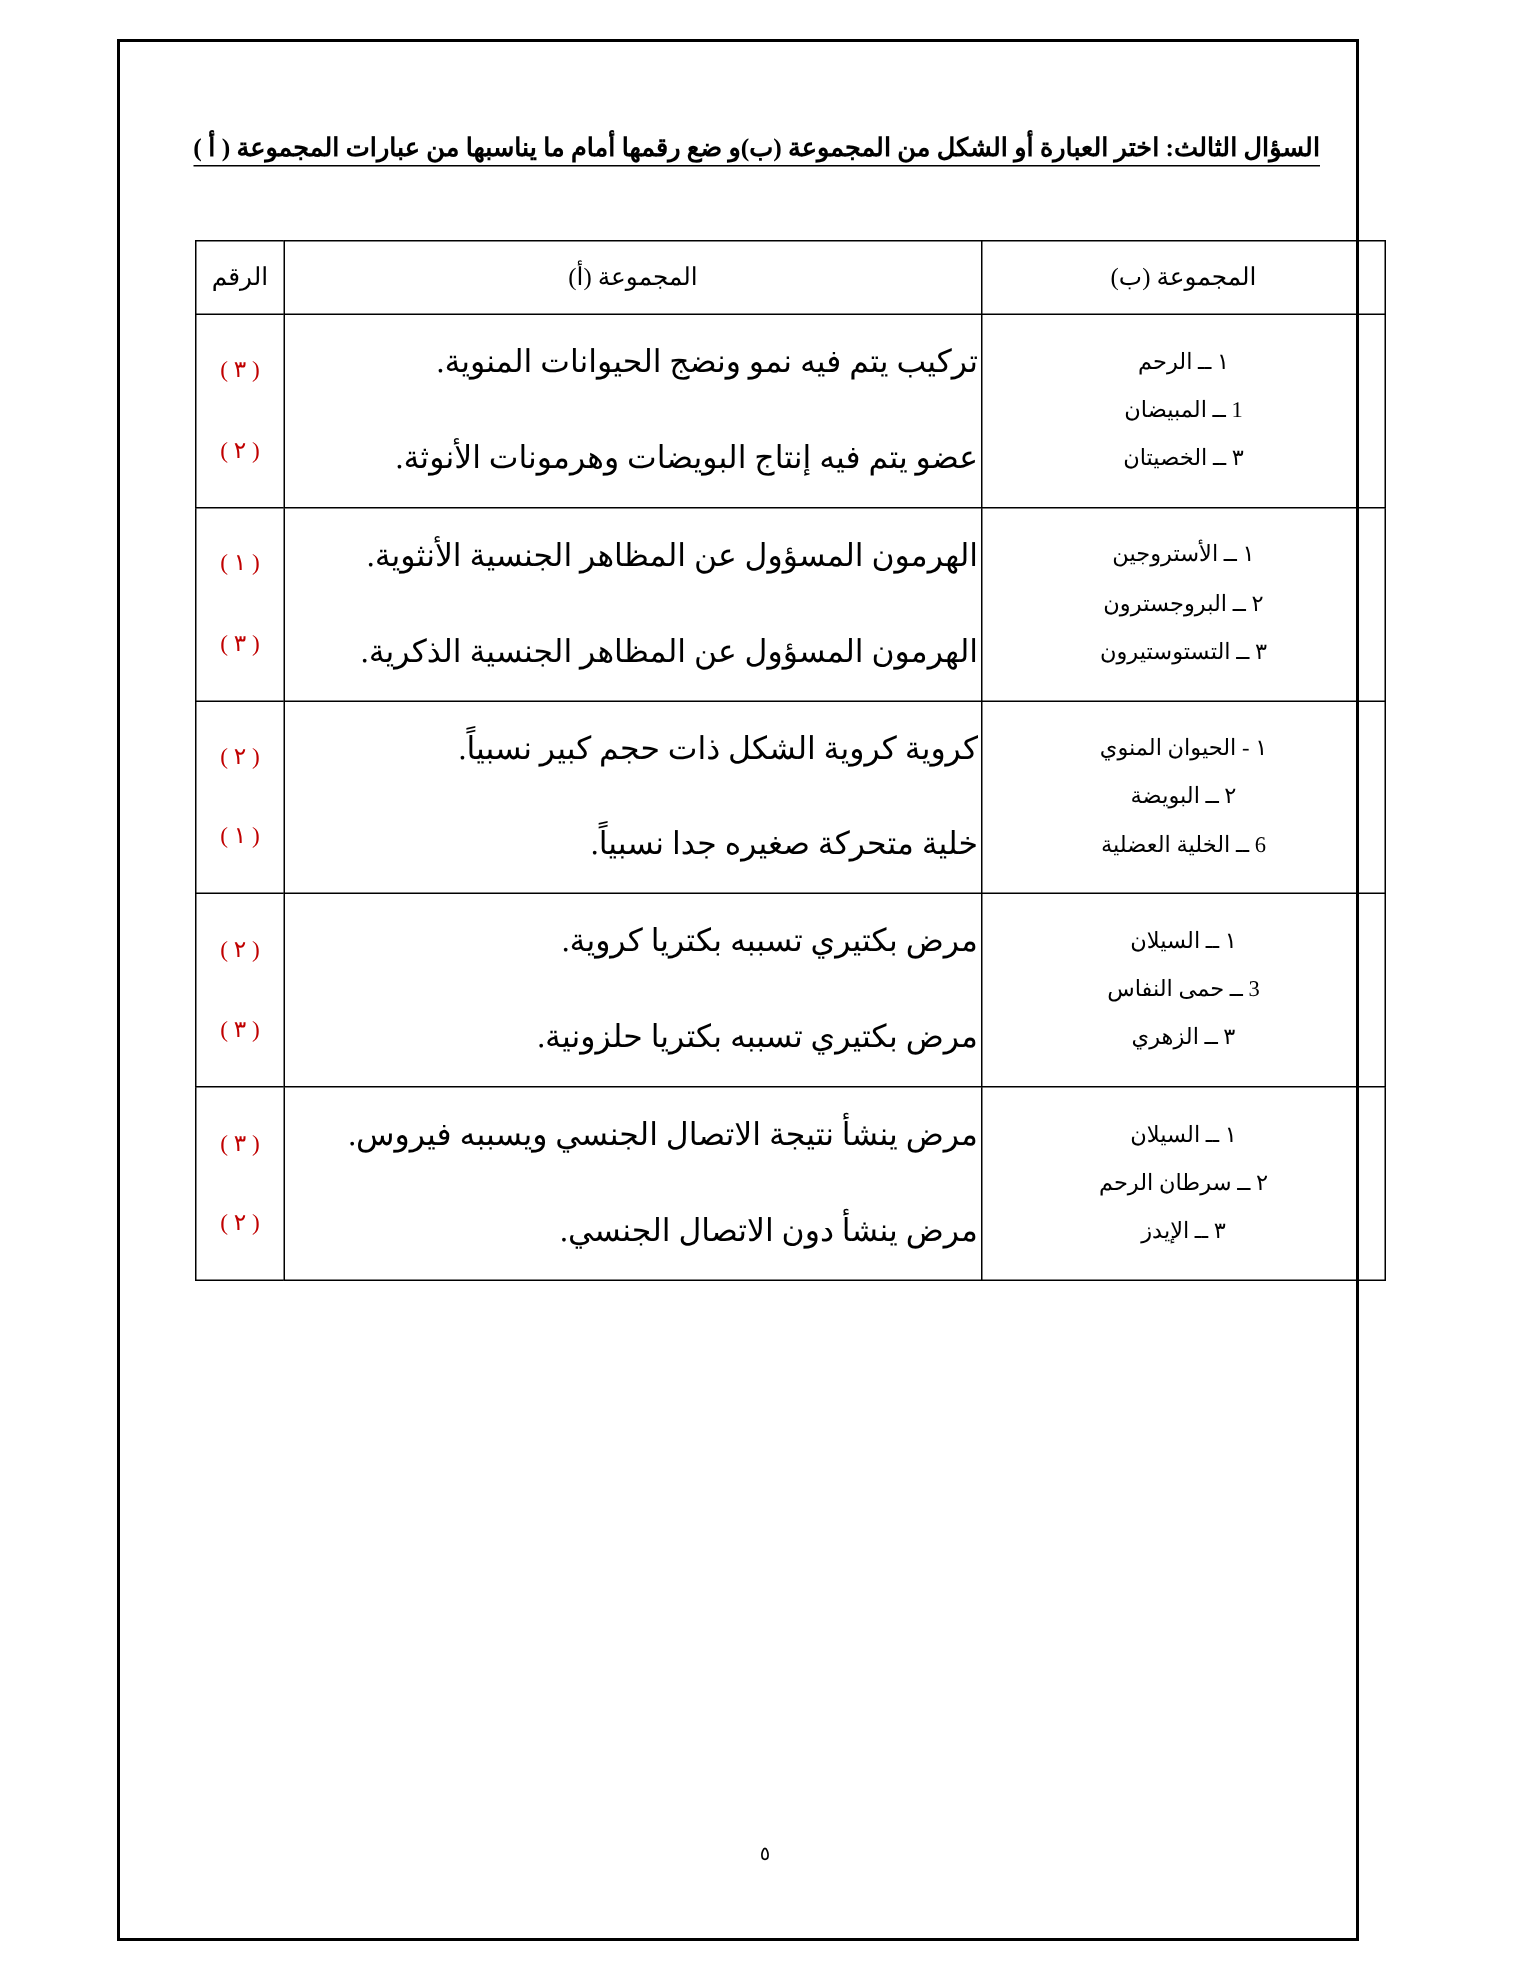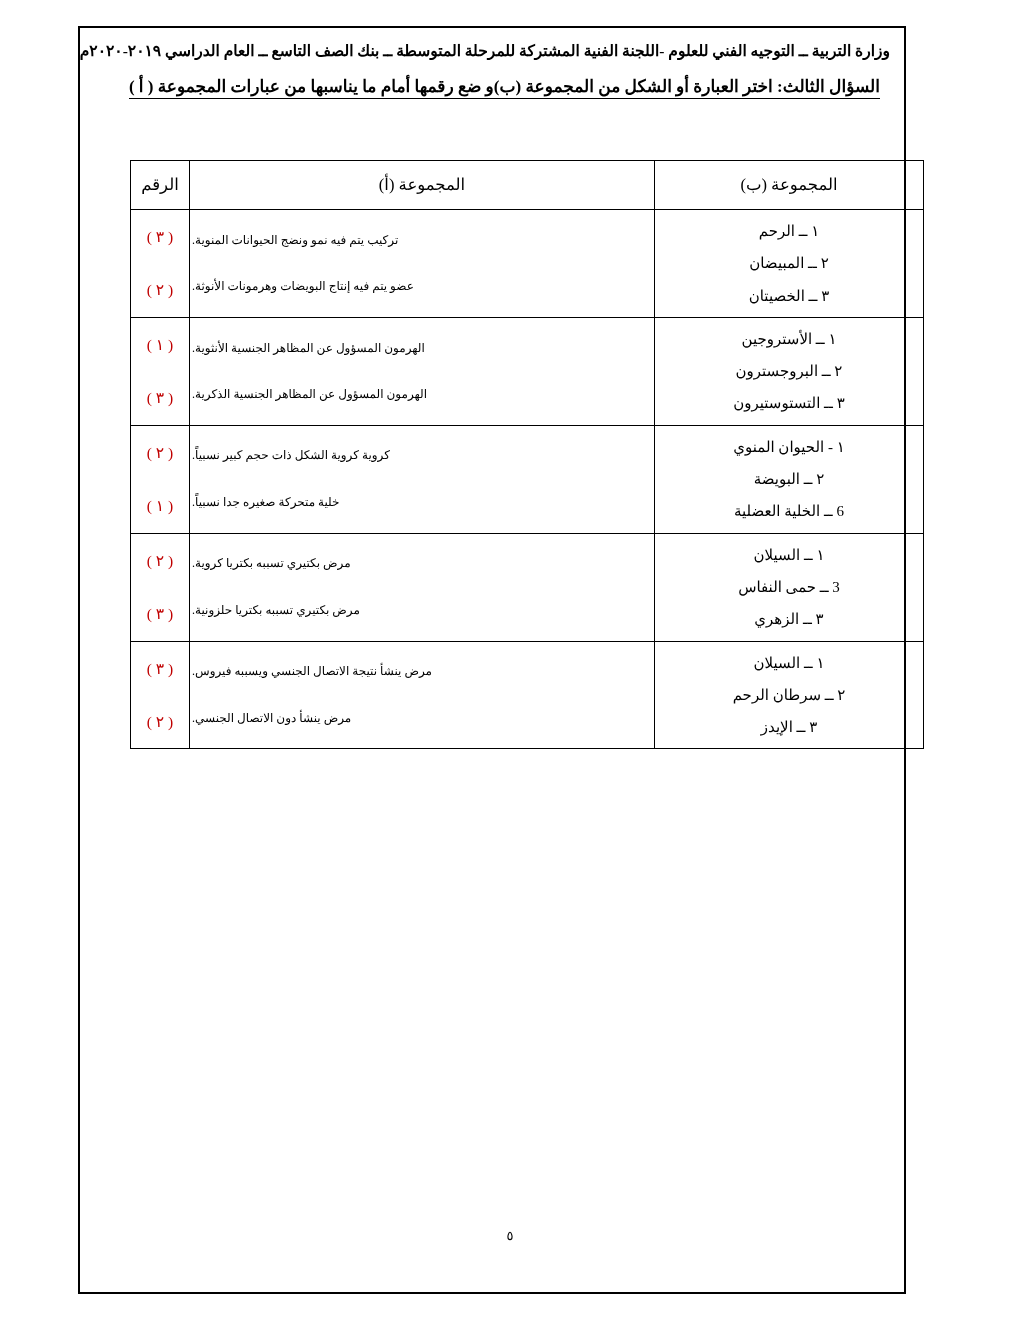--- a/index.html
+++ b/index.html
@@ -34,21 +34,21 @@
     direction: rtl;
     font-family: "Liberation Serif", "DejaVu Serif", serif;
     font-weight: bold;
     font-size: 15.5px;
     letter-spacing: 0px;
     white-space: nowrap;
   }
   .question-line {
     position: absolute;
     left: 96px;
-    top: 76px;
+    top: 88px;
     width: 790px;
     direction: rtl;
     text-align: right;
     font-weight: bold;
     font-size: 17px;
     padding-right: 6px;
     box-sizing: border-box;
   }
   .question-line .q-text {
     border-bottom: 1.5px solid #000;
@@ -84,22 +84,22 @@
     text-align: center;
     font-size: 15px;
     line-height: 2.15;
   }
   td.cell-b .opt {
     display: block;
     white-space: nowrap;
   }
   td.cell-a {
     padding: 0 14px;
-    text-align: left;
-    font-size: 12px;
+    text-align: right;
+    font-size: 21px;
   }
   td.cell-a .stmt {
     display: block;
     padding: 12px 2px;
     line-height: 1.9;
     white-space: nowrap;
   }
   td.cell-n {
     padding: 0;
     text-align: center;
@@ -128,40 +128,39 @@
     direction: rtl;
   }
 </style>
 </head>
 <body>
 
 <div class="page">
 
   <div class="page-frame"></div>
 
-  <div class="header-line">وزارة التربية ــ التوجيه الفني للعلوم -اللجنة الفنية المشتركة للمرحلة المتوسطة ــ بنك الصف التاسع ــ العام الدراسي ٢٠١٩-٢٠٢٠م</div>
 
   <div class="question-line">
     <span class="q-text">السؤال الثالث: اختر العبارة أو الشكل من المجموعة (ب)و ضع رقمها أمام ما يناسبها من عبارات المجموعة ( أ )</span>
   </div>
 
   <table class="match">
     <thead>
       <tr>
         <th class="hdr col-b">المجموعة (ب)</th>
         <th class="hdr col-a">المجموعة (أ)</th>
         <th class="hdr col-n">الرقم</th>
       </tr>
     </thead>
     <tbody>
 
       <tr>
         <td class="cell-b">
           <span class="opt">١ ــ الرحم</span>
-          <span class="opt">٢ ــ المبيضان</span>
+          <span class="opt">1 ــ المبيضان</span>
           <span class="opt">٣ ــ الخصيتان</span>
         </td>
         <td class="cell-a">
           <div class="split-pair">
             <span class="stmt">تركيب يتم فيه نمو ونضج الحيوانات المنوية.</span>
             <span class="stmt">عضو يتم فيه إنتاج البويضات وهرمونات الأنوثة.</span>
           </div>
         </td>
         <td class="cell-n">
           <div class="split-pair">

